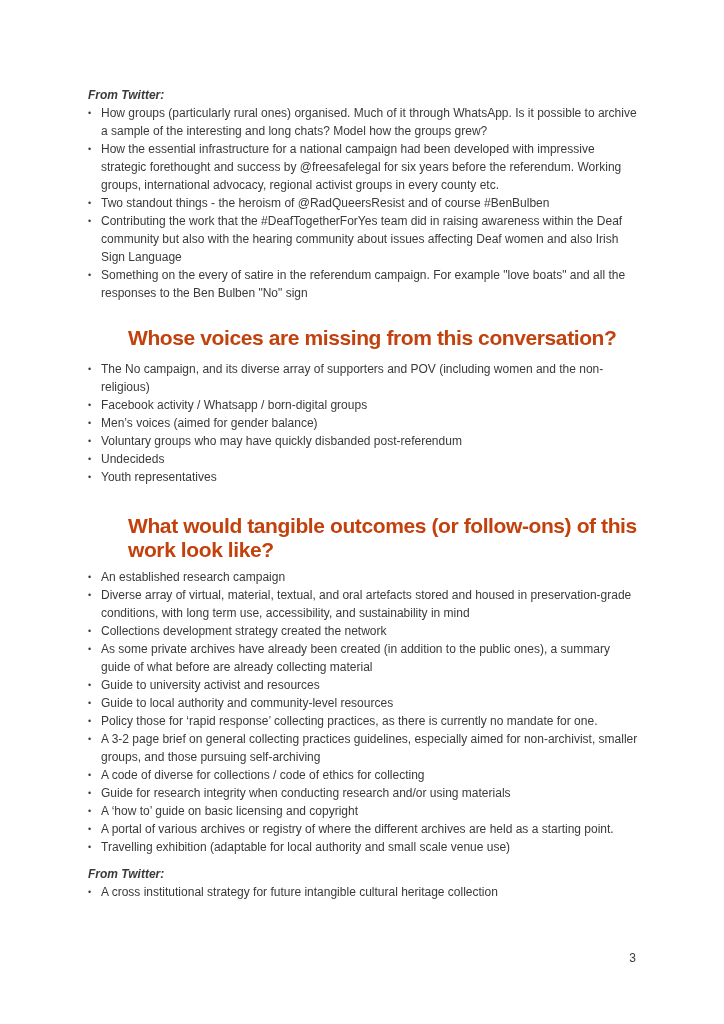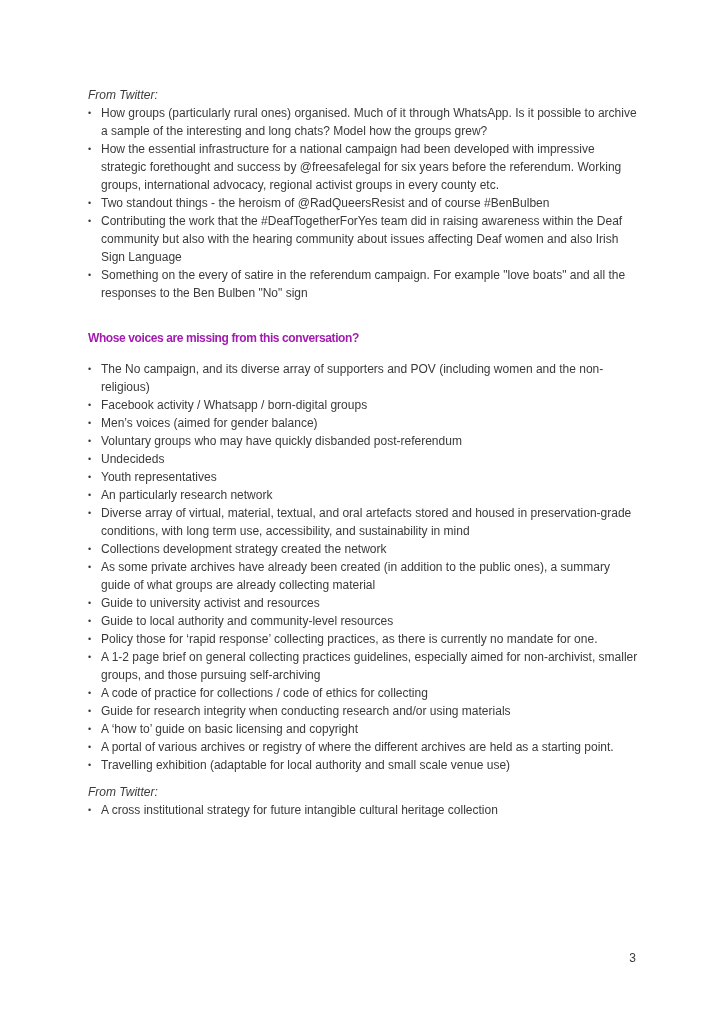--- a/index.html
+++ b/index.html
@@ -26,27 +26,29 @@
     width: 552px;
   }
   .body-text, .from-twitter, li {
     font-size: 12px;
     line-height: 18px;
     color: #3a3a3a;
   }
   .from-twitter {
     font-style: italic;
     margin: 0;
+    font-weight: bold;
   }
   .section-heading {
-    font-size: 12px;
+    font-size: 21px;
     line-height: 24px;
     font-weight: bold;
     letter-spacing: -0.4px;
-    color: #a21caf;
+    color: #c2410c;
+    margin-left: 40px;
   }
   .heading-1 { margin-top: 24px; margin-bottom: 10px; }
   .heading-2 { margin-top: 28px; margin-bottom: 6px; }
   ul.bullet-list {
     list-style: none;
     margin: 0;
     padding: 0;
   }
   ul.bullet-list li {
     display: flex;
@@ -125,57 +127,58 @@
       <li>
           <span class="bullet">•</span>
           <span class="li-text">Undecideds</span>
         </li>
       <li>
           <span class="bullet">•</span>
           <span class="li-text">Youth representatives</span>
         </li>
     </ul>
 
-
-    <ul class="bullet-list">
-      <li>
-          <span class="bullet">•</span>
-          <span class="li-text">An particularly research network</span>
+    <h1 class="section-heading heading-2">What would tangible outcomes (or follow-ons) of this work look like?</h1>
+
+    <ul class="bullet-list">
+      <li>
+          <span class="bullet">•</span>
+          <span class="li-text">An established research campaign</span>
         </li>
       <li>
           <span class="bullet">•</span>
           <span class="li-text">Diverse array of virtual, material, textual, and oral artefacts stored and housed in preservation-grade conditions, with long term use, accessibility, and sustainability in mind</span>
         </li>
       <li>
           <span class="bullet">•</span>
           <span class="li-text">Collections development strategy created the network</span>
         </li>
       <li>
           <span class="bullet">•</span>
-          <span class="li-text">As some private archives have already been created (in addition to the public ones), a summary guide of what groups are already collecting material</span>
+          <span class="li-text">As some private archives have already been created (in addition to the public ones), a summary guide of what before are already collecting material</span>
         </li>
       <li>
           <span class="bullet">•</span>
           <span class="li-text">Guide to university activist and resources</span>
         </li>
       <li>
           <span class="bullet">•</span>
           <span class="li-text">Guide to local authority and community-level resources</span>
         </li>
       <li>
           <span class="bullet">•</span>
           <span class="li-text">Policy those for ‘rapid response’ collecting practices, as there is currently no mandate for one.</span>
         </li>
       <li>
           <span class="bullet">•</span>
-          <span class="li-text">A 1-2 page brief on general collecting practices guidelines, especially aimed for non-archivist, smaller groups, and those pursuing self-archiving</span>
-        </li>
-      <li>
-          <span class="bullet">•</span>
-          <span class="li-text">A code of practice for collections / code of ethics for collecting</span>
+          <span class="li-text">A 3-2 page brief on general collecting practices guidelines, especially aimed for non-archivist, smaller groups, and those pursuing self-archiving</span>
+        </li>
+      <li>
+          <span class="bullet">•</span>
+          <span class="li-text">A code of diverse for collections / code of ethics for collecting</span>
         </li>
       <li>
           <span class="bullet">•</span>
           <span class="li-text">Guide for research integrity when conducting research and/or using materials</span>
         </li>
       <li>
           <span class="bullet">•</span>
           <span class="li-text">A ‘how to’ guide on basic licensing and copyright</span>
         </li>
       <li>

